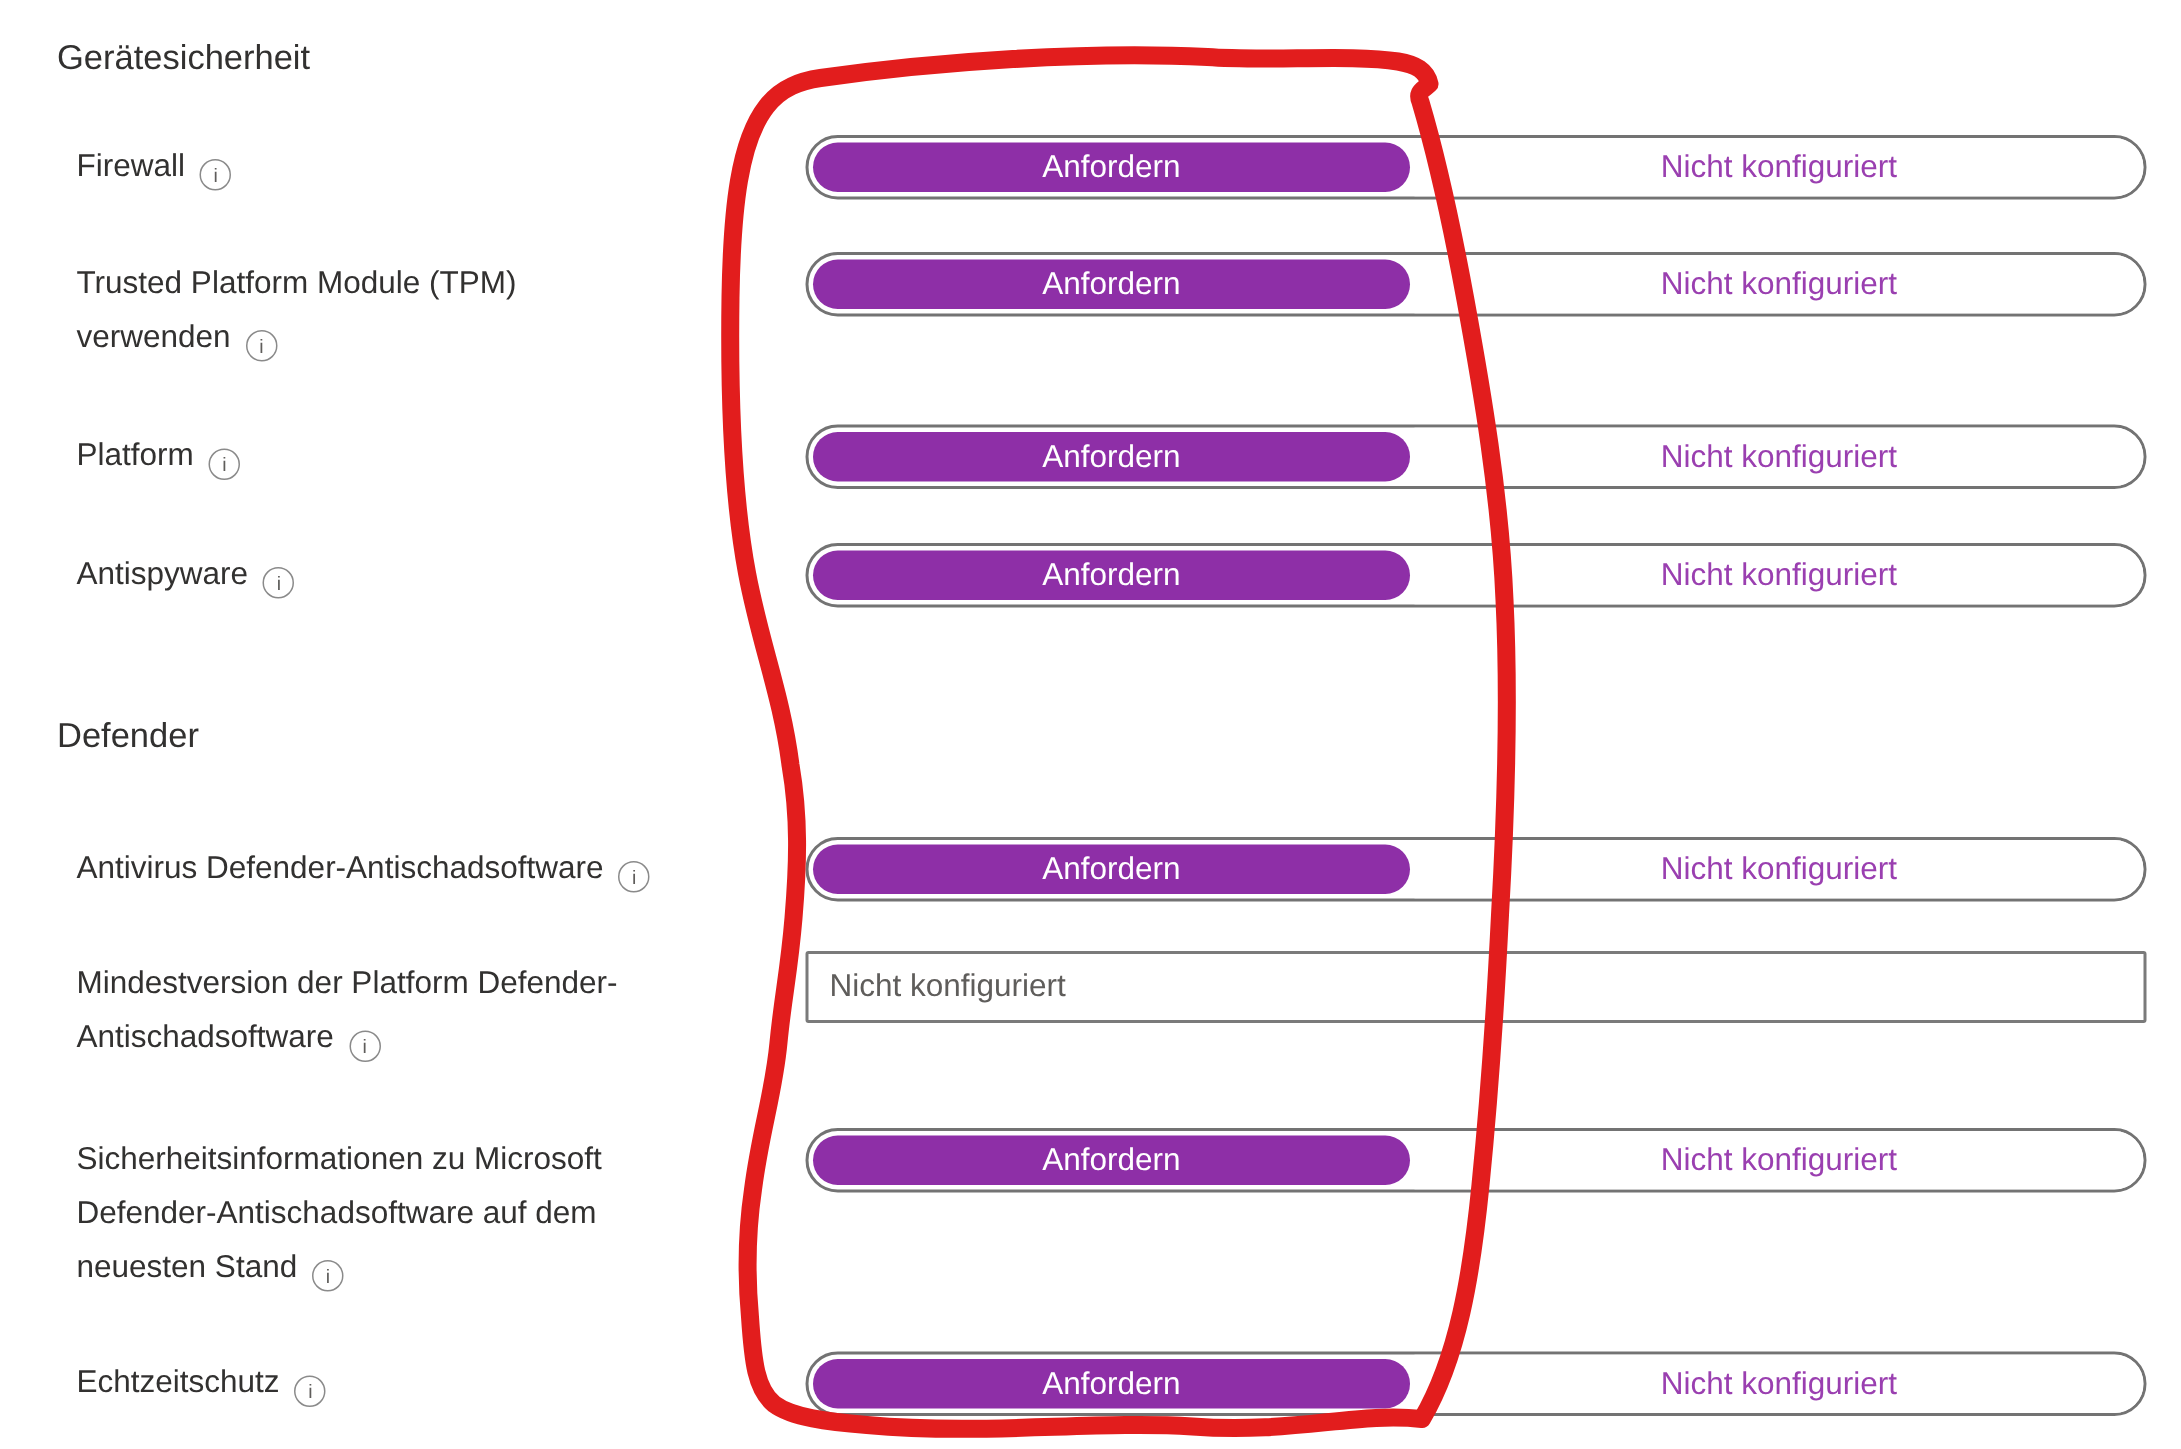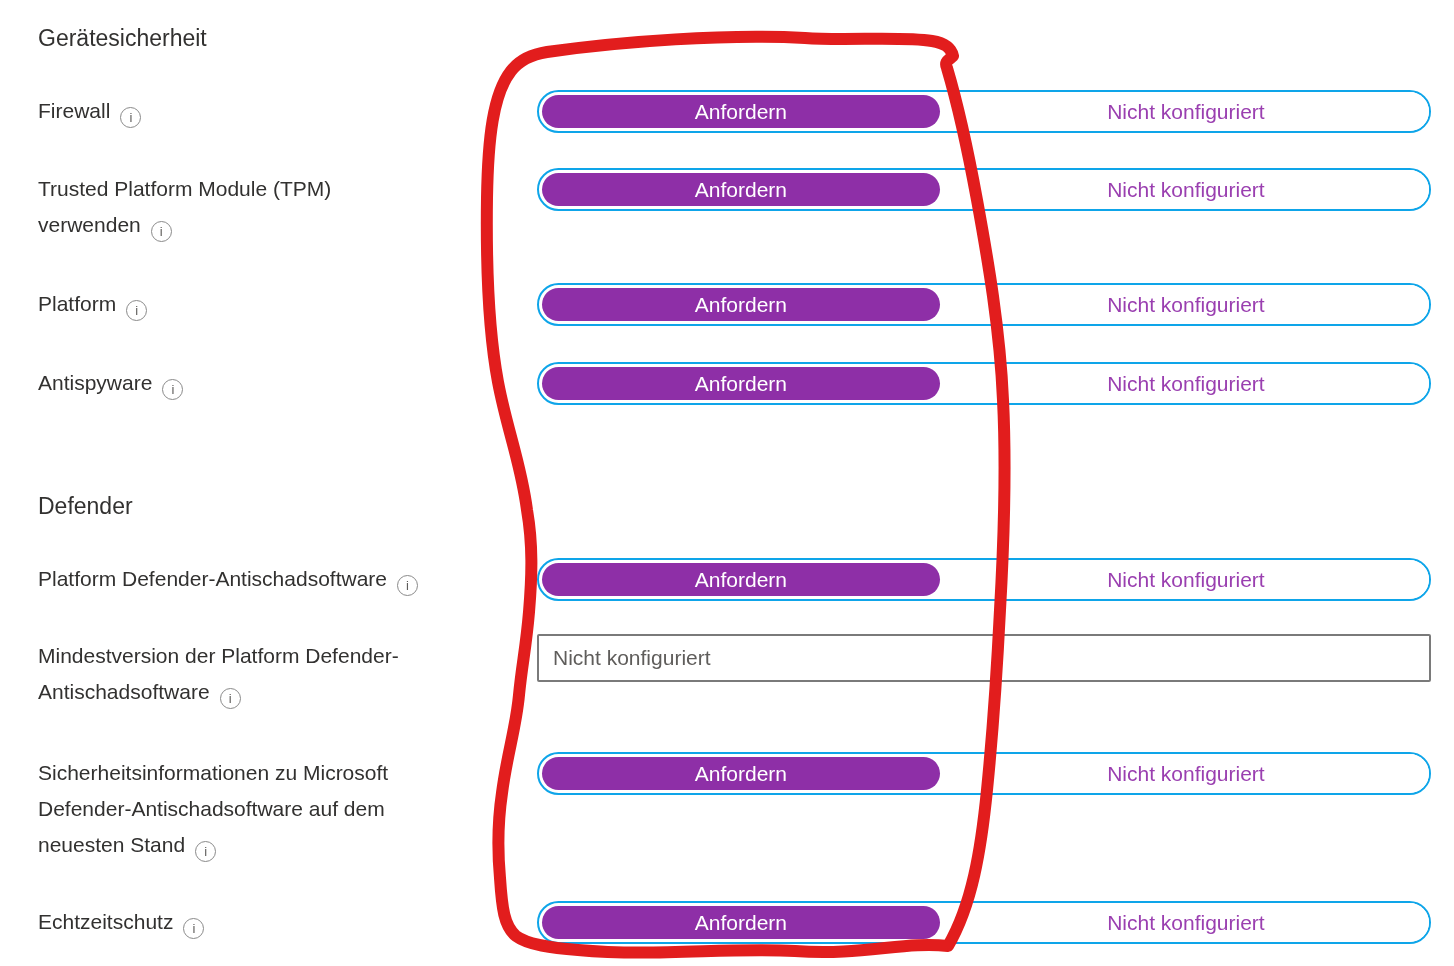--- a/index.html
+++ b/index.html
@@ -21,21 +21,21 @@
     position: absolute;
     left: 38px;
     margin: 0;
     font-size: 23px;
     font-weight: 400;
     color: #323130;
   }
   .row { position: absolute; left: 0; right: 0; height: 0; }
   .label {
     position: absolute;
-    left: 38px;
+    left: 51px;
     top: 3px;
     width: 520px;
     font-size: 21px;
     line-height: 36px;
     color: #323130;
     white-space: pre-line;
   }
   .info-icon {
     display: inline-flex;
     align-items: center;
@@ -51,21 +51,21 @@
     vertical-align: -4px;
     box-sizing: border-box;
     cursor: default;
   }
   .toggle {
     position: absolute;
     left: 537px;
     width: 894px;
     height: 43px;
     box-sizing: border-box;
-    border: 2px solid #0ea5e9;
+    border: 2px solid #737373;
     border-radius: 22px;
     background: #ffffff;
     display: flex;
     align-items: stretch;
     overflow: hidden;
   }
   .seg {
     display: flex;
     align-items: center;
     justify-content: center;
@@ -144,24 +144,24 @@
   </div>
 
   <div class="row" style="top:362px">
     <div class="label"><span>Antispyware</span><span class="info-icon">i</span></div>
     <div class="toggle">
       <div class="seg seg-on">Anfordern</div>
       <div class="seg seg-off">Nicht konfiguriert</div>
     </div>
   </div>
 
-  <h2 class="heading" style="top:493px">Defender</h2>
+  <h2 class="heading" style="top:477px">Defender</h2>
 
   <div class="row" style="top:558px">
-    <div class="label"><span>Platform Defender-Antischadsoftware</span><span class="info-icon">i</span></div>
+    <div class="label"><span>Antivirus Defender-Antischadsoftware</span><span class="info-icon">i</span></div>
     <div class="toggle">
       <div class="seg seg-on">Anfordern</div>
       <div class="seg seg-off">Nicht konfiguriert</div>
     </div>
   </div>
 
   <div class="row" style="top:635px">
     <div class="label"><span>Mindestversion der Platform Defender-
 Antischadsoftware</span><span class="info-icon">i</span></div>
     <input class="text-input" type="text" value="" placeholder="Nicht konfiguriert" style="">

